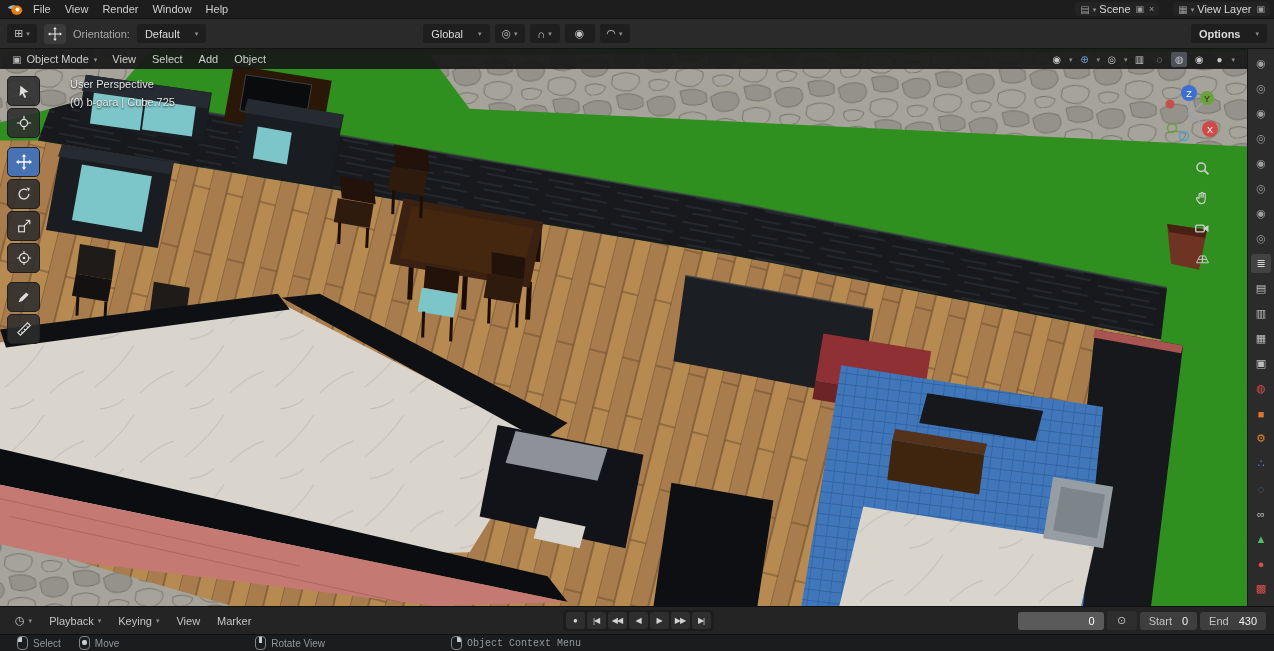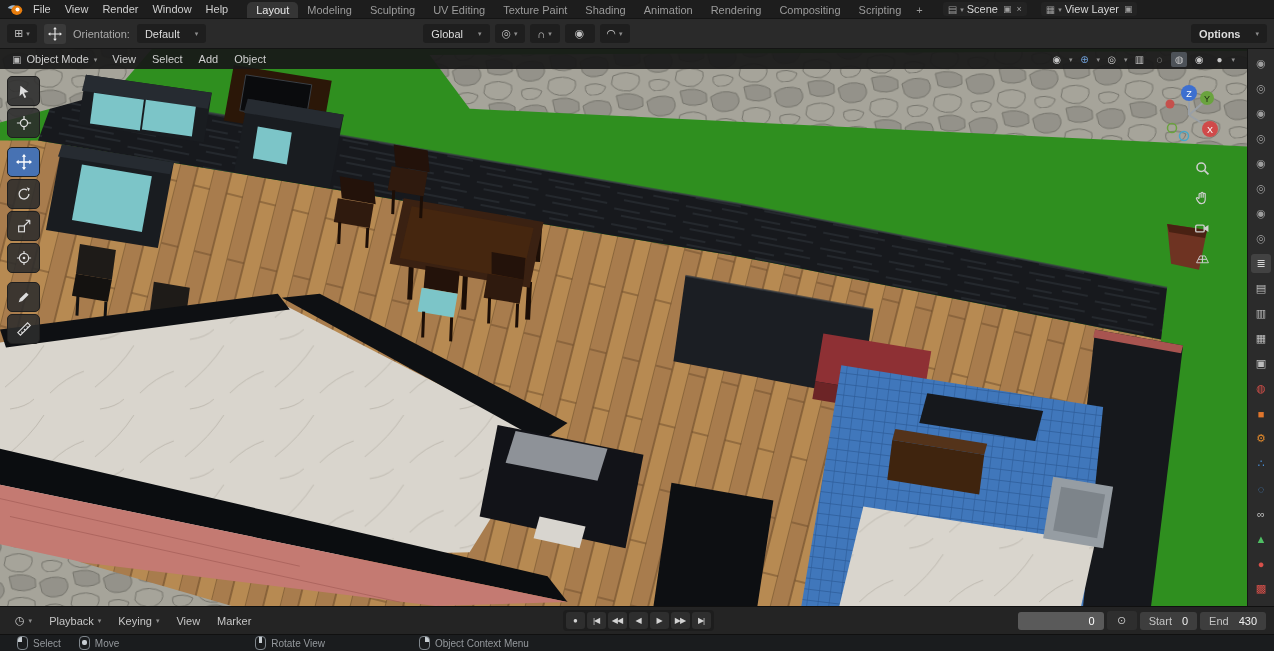--- a/index.html
+++ b/index.html
@@ -62,21 +62,21 @@
   .tl-btn{min-width:19px;height:17px;background:#2e2e2e;border:none;border-radius:3px;display:flex;align-items:center;
     justify-content:center;font-size:8px;color:#d3d3d3;font-family:inherit;letter-spacing:-1px;padding:0 3px;}
   .frame-field{width:68px;height:18px;background:#5a5a5a;border-radius:3px;display:flex;align-items:center;
     justify-content:flex-end;padding:0 9px;color:#fff;}
   .range-pill{height:18px;background:#3e3e3e;border-radius:3px;display:flex;align-items:center;gap:10px;padding:0 9px;}
   .range-pill .rl{color:#c3c3c3;} .range-pill .rv{color:#efefef;}
   
   .statusbar{flex:0 0 16px;background:#1a1c1e;border-top:1px solid #101010;display:flex;align-items:center;
     font-size:10px;color:#94989c;padding:0 9px;}
   .hint{display:flex;align-items:center;gap:5px;margin-right:18px;}
-  .hint.g1{margin-left:8px;} .hint.g2{margin-left:118px;} .hint.g3{margin-left:76px;}
+  .hint.g1{margin-left:8px;} .hint.g2{margin-left:118px;} .hint.g3{margin-left:108px;font-family:Liberation Mono, monospace;}
   .mouse{width:9px;height:12px;border:1px solid #7f868c;border-radius:4px;position:relative;overflow:hidden;flex:0 0 9px;}
   .mouse i{position:absolute;background:#c7cdd2;}
   .m-left i{left:0;top:0;width:4px;height:5px;}
   .m-move i{left:2px;top:3px;width:5px;height:5px;border-radius:2px;}
   .m-mid i{left:3px;top:0;width:3px;height:6px;}
   .m-right i{right:0;top:0;width:4px;height:5px;}
   .sb-info{margin-left:auto;color:#9aa0a5;white-space:nowrap;}
 </style>
 </head>
 <body>
@@ -89,33 +89,20 @@
           <path d="M1 7c3-4.5 9-5 12-2l-5 4z" fill="#9fb8cf"></path>
           <ellipse cx="13.5" cy="10" rx="7.5" ry="6.5" fill="#e87d0d"></ellipse>
           <circle cx="14.5" cy="9" r="2.8" fill="#fff"></circle>
         </svg>
     </span>
     <span class="menu-item">File</span>
     <span class="menu-item">View</span>
     <span class="menu-item">Render</span>
     <span class="menu-item">Window</span>
     <span class="menu-item">Help</span>
-    <div class="tabs">
-      <span class="tab active">Layout</span>
-      <span class="tab">Modeling</span>
-      <span class="tab">Sculpting</span>
-      <span class="tab">UV Editing</span>
-      <span class="tab">Texture Paint</span>
-      <span class="tab">Shading</span>
-      <span class="tab">Animation</span>
-      <span class="tab">Rendering</span>
-      <span class="tab">Compositing</span>
-      <span class="tab">Scripting</span>
-      <span class="tab plus">+</span>
-    </div>
     <div class="tb-group">
       <span class="tb-ic">▤</span>
       <span class="chev">▾</span>
       <span class="tb-label">Scene</span>
       <span class="tb-ic sm">▣</span>
       <span class="tb-ic sm">×</span>
     </div>
     <div class="tb-group">
       <span class="tb-ic">▦</span>
       <span class="chev">▾</span>
@@ -332,20 +319,24 @@
             <span class="chev">▾</span>
             <span class="vph-icon" style="color: rgb(200, 200, 200);">▥</span>
             <span class="vph-icon" style="color: rgb(200, 200, 200);">◌</span>
             <span class="vph-icon active" style="color: rgb(200, 200, 200);">◍</span>
             <span class="vph-icon" style="color: rgb(200, 200, 200);">◉</span>
             <span class="vph-icon" style="color: rgb(200, 200, 200);">●</span>
             <span class="chev">▾</span>
           </span>
       </div>
 
+      <div class="overlay-text">
+        <div>User Perspective</div>
+        <div>(0) b-gara | Cube.725</div>
+      </div>
 
       <div class="left-tools">
         <button class="lt-btn">
           <svg width="16" height="16" viewBox="0 0 18 18">
               <path d="M5 3l9 7-5 1 2.5 5-2 .9-2.4-5L4 15z" fill="#ddd"></path>
             </svg>
         </button>
         <button class="lt-btn">
           <svg width="16" height="16" viewBox="0 0 18 18">
               <circle cx="9" cy="9" r="4" fill="none" stroke="#ddd" stroke-width="1.4"></circle>

